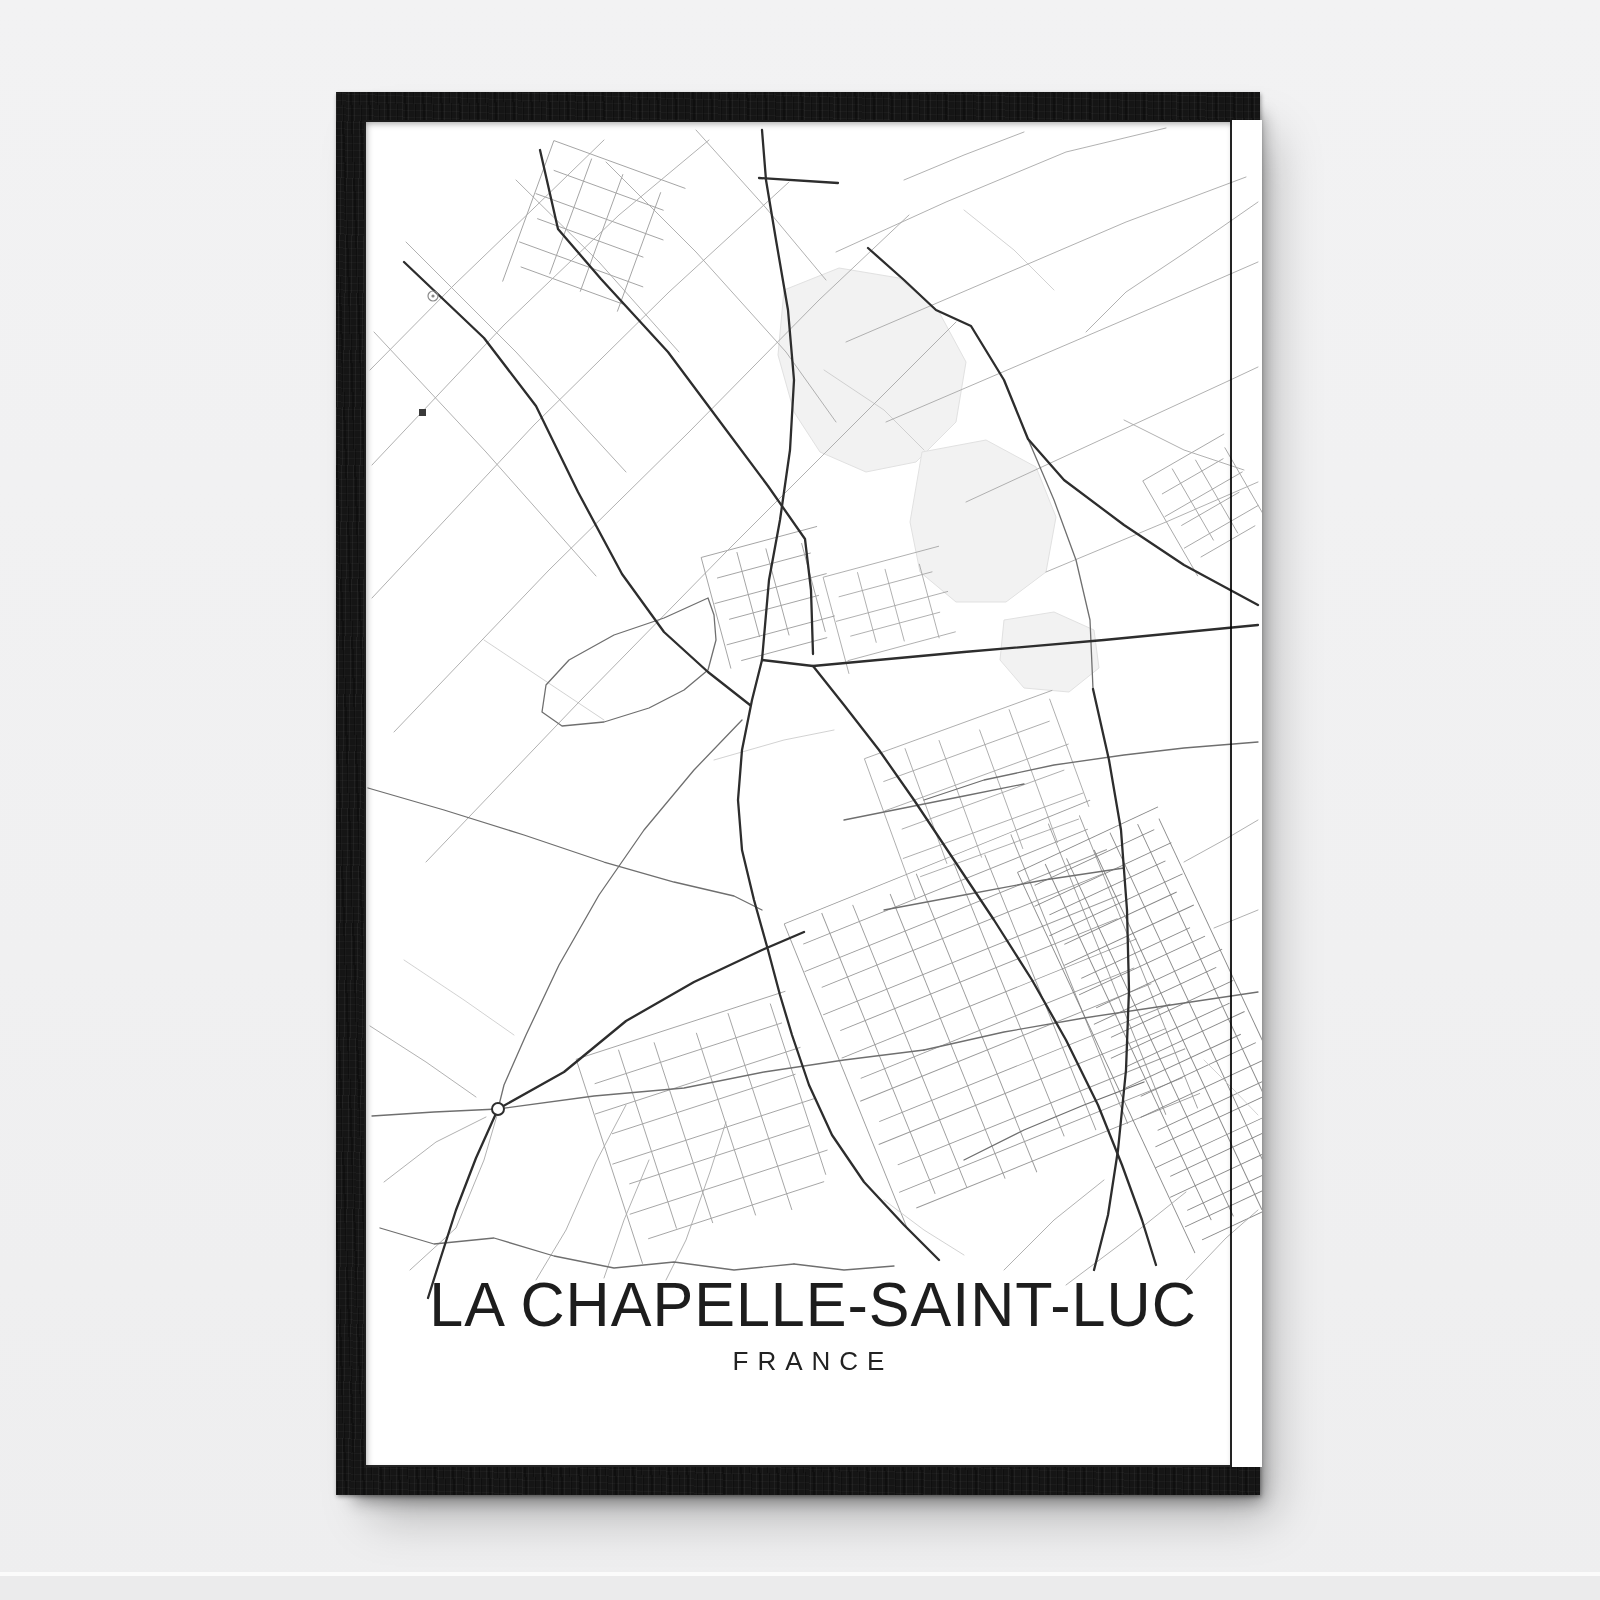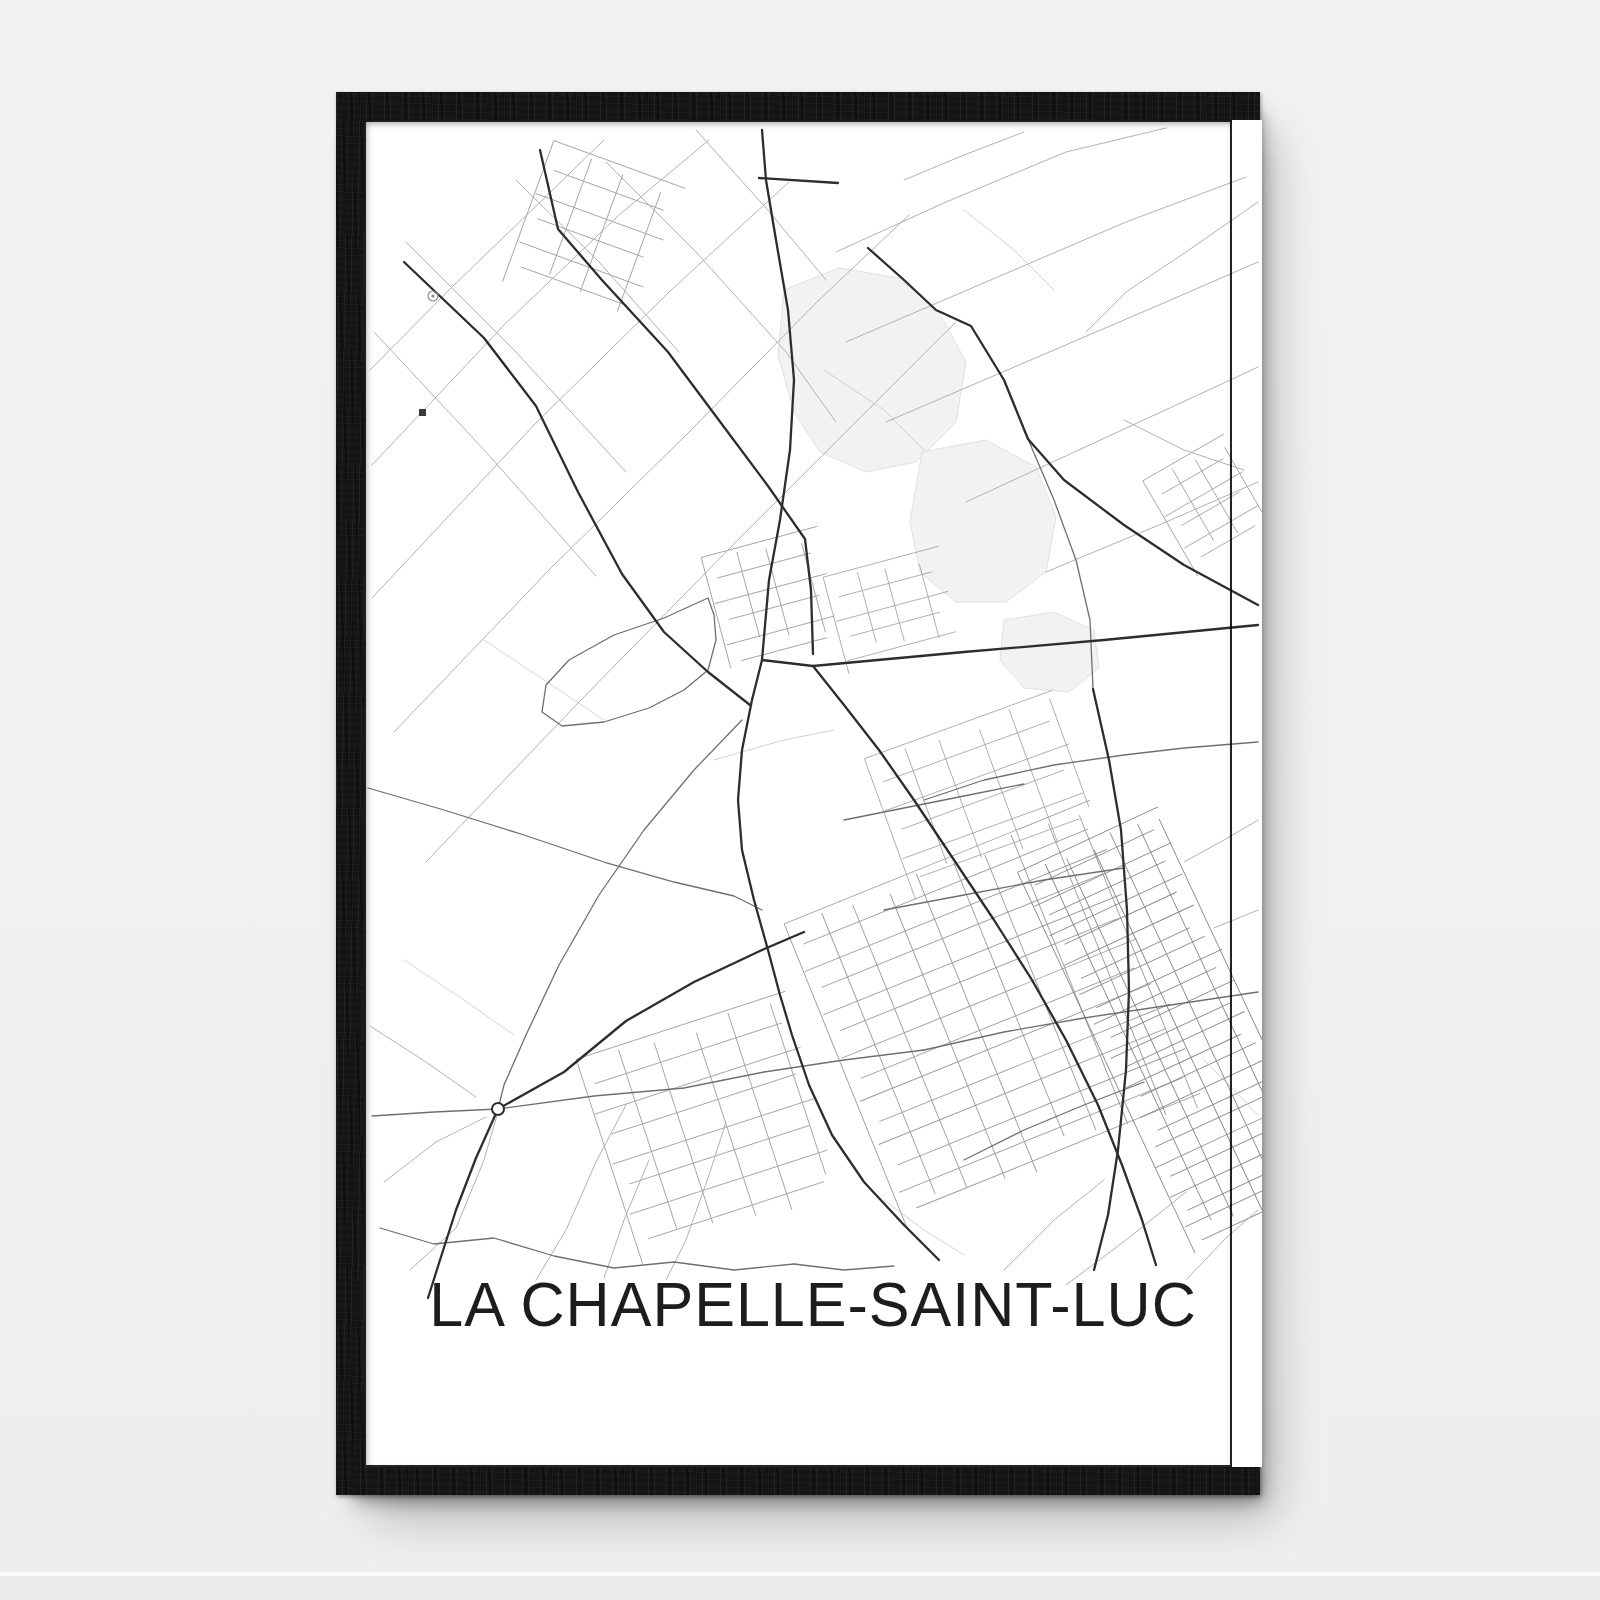--- a/index.html
+++ b/index.html
@@ -267,14 +267,15 @@
         <polyline points="729,569 745,640 757,710 763,790 765,870 762,950 754,1030 744,1095 730,1150" class="road" stroke="#2d2d2d" stroke-width="2.3"></polyline>
         <polyline points="504,128 540,160 572,190 607,206 640,260 664,319 700,360 760,405 820,445 894,485" class="road" stroke="#2d2d2d" stroke-width="2.3"></polyline>
         <polyline points="134,989 200,952 262,901 330,862 398,830 440,812" class="road" stroke="#2d2d2d" stroke-width="2.3"></polyline>
         <polyline points="134,989 112,1038 92,1090 76,1140 64,1178" class="road" stroke="#2d2d2d" stroke-width="2.3"></polyline>
         <circle cx="69" cy="176" r="5" fill="none" stroke="#8a8a8a" stroke-width="1.2"></circle>
         <circle cx="69" cy="176" r="1.6" fill="#8a8a8a"></circle>
         <rect x="55" y="289" width="7" height="7" fill="#3a3a3a"></rect>
         <circle cx="134" cy="989" r="6" fill="#ffffff" stroke="#2d2d2d" stroke-width="2"></circle>
       </svg>
     <div class="caption city-title">LA CHAPELLE-SAINT-LUC</div>
+    <div class="caption country">FRANCE</div>
   </div>
 </div>
 
 </body></html>

